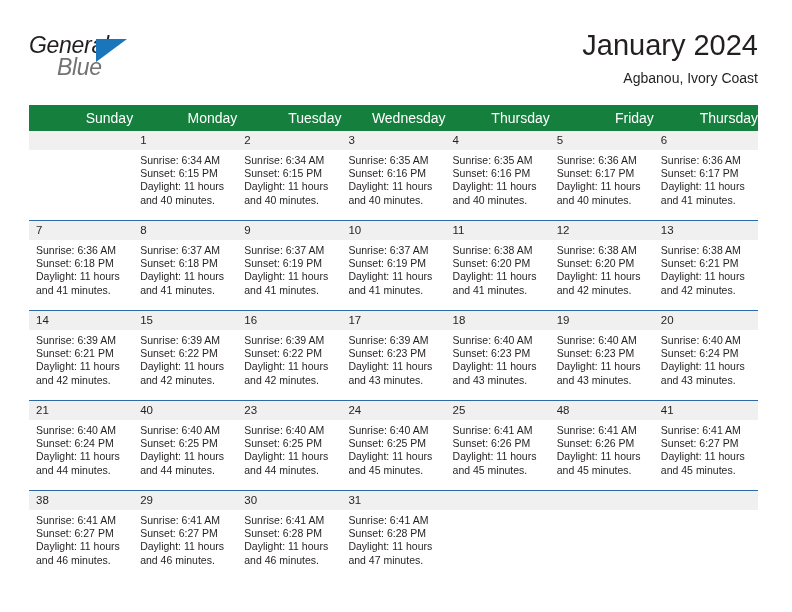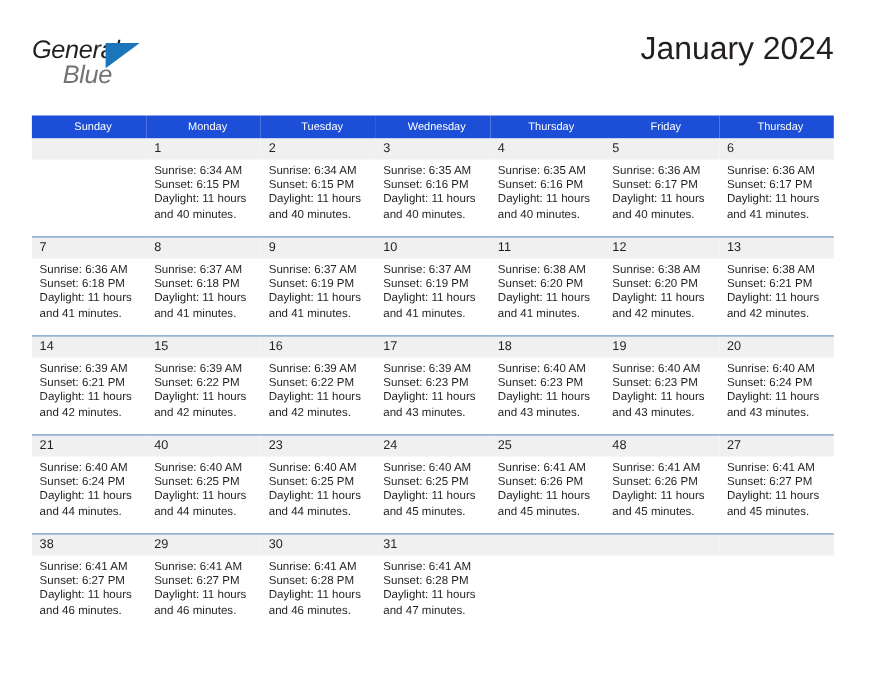--- a/index.html
+++ b/index.html
@@ -92,25 +92,25 @@
     left: 29px;
     top: 105px;
     width: 729px;
   }
   table.cal {
     width: 729px;
     border-collapse: collapse;
     table-layout: fixed;
   }
   table.cal th {
-    background: #1d4ed8;
+    background: #15803d;
     color: #ffffff;
-    font-size: 10px;
+    font-size: 14px;
     font-weight: normal;
-    text-align: center;
+    text-align: right;
     padding: 5px 0 5px 7px;
     height: 19px;
     box-sizing: border-box;
   }
   table.cal td {
     vertical-align: top;
     padding: 0;
     border-top: 1px solid #2c6ba8;
     background: #ffffff;
     height: 89px;
@@ -152,20 +152,21 @@
   <div class="header">
 
     <div class="brand">
       <span class="brand-general">General</span>
       <span class="brand-tri"></span>
       <span class="brand-blue">Blue</span>
     </div>
 
     <div class="title-block">
       <div class="cal-title">January 2024</div>
+      <div class="cal-subtitle">Agbanou, Ivory Coast</div>
     </div>
 
   </div>
 
   <div class="cal-wrap">
     <table class="cal">
       <thead>
         <tr id="weekday-row">
             <th>Sunday</th>
             <th>Monday</th>
@@ -470,21 +471,21 @@
                 <div class="details">
                   <div>Sunrise: 6:41 AM</div>
                   <div>Sunset: 6:26 PM</div>
                   <div>Daylight: 11 hours</div>
                   <div>and 45 minutes.</div>
                 </div>
               </div>
             </td>
             <td>
               <div class="cell-inner">
-                <div class="daynum-bar">27</div>
+                <div class="daynum-bar">41</div>
                 <div class="details">
                   <div>Sunrise: 6:41 AM</div>
                   <div>Sunset: 6:27 PM</div>
                   <div>Daylight: 11 hours</div>
                   <div>and 45 minutes.</div>
                 </div>
               </div>
             </td>
           </tr>
           <tr class="week">

